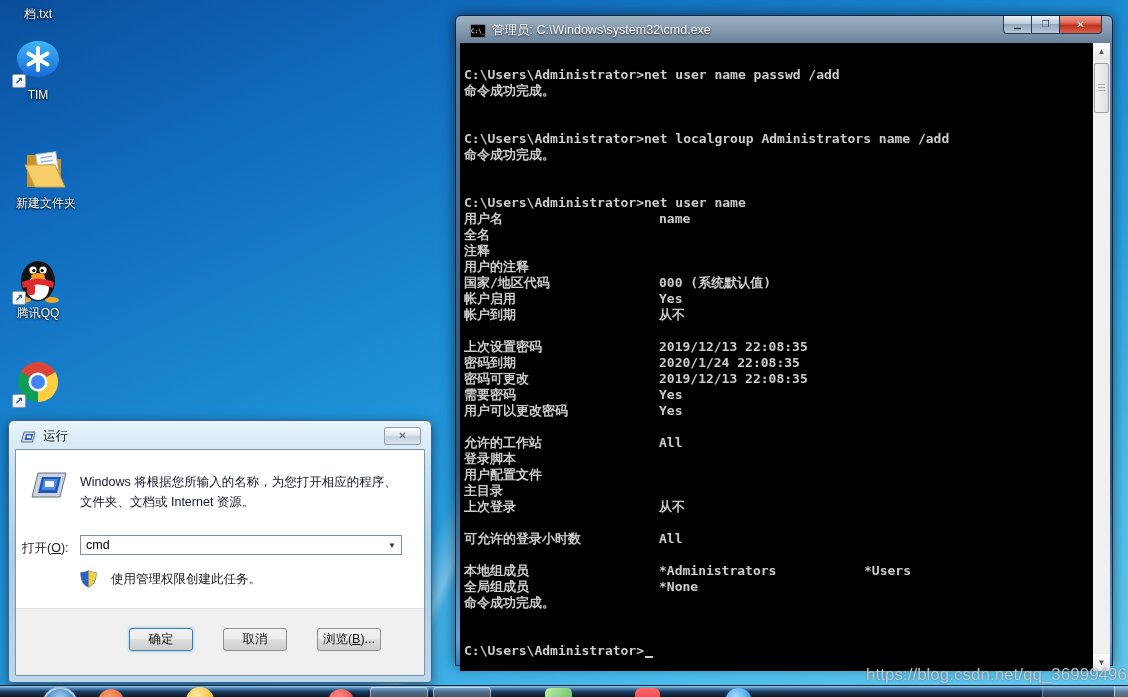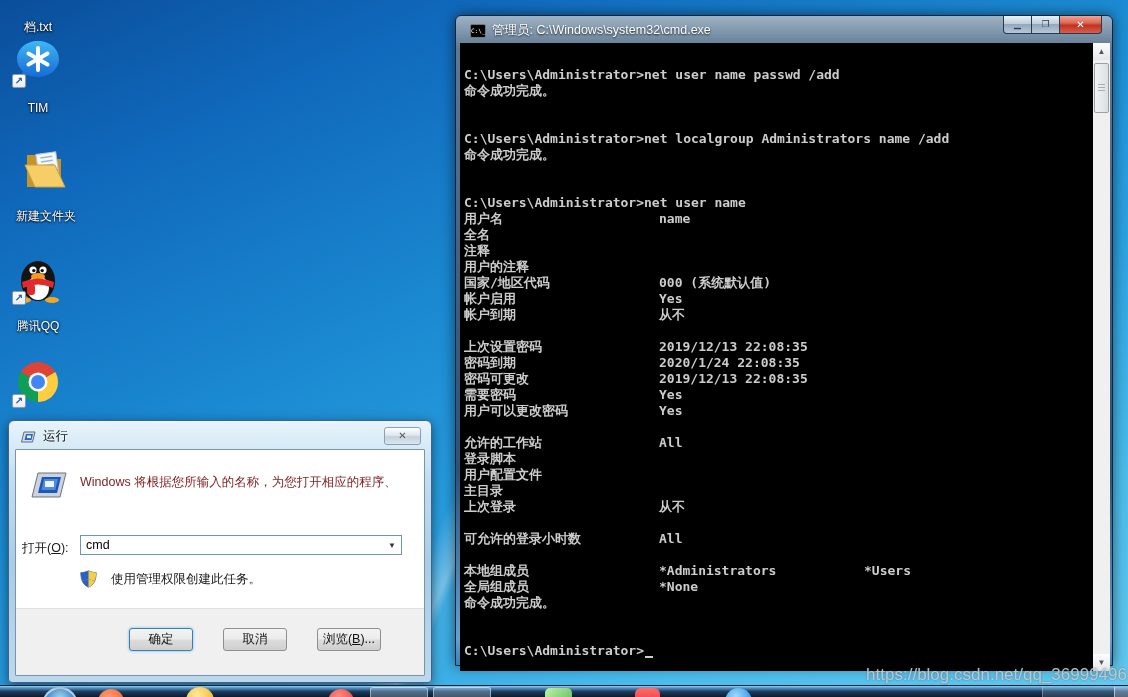--- a/index.html
+++ b/index.html
@@ -13,21 +13,21 @@
   .bg-streak {
     position:absolute; left:180px; top:260px; width:600px; height:500px; z-index:1;
     background:linear-gradient(115deg, transparent 46%, rgba(255,255,255,.35) 49.8%, rgba(255,255,255,.08) 51%, transparent 55%);
     pointer-events:none;
   }
 
   
   .dicon { position:absolute; width:72px; text-align:center; z-index:5; }
   .dicon .ic { position:relative; width:48px; height:48px; margin:0 auto; }
   .dicon .lbl {
-    margin-top:15px; font-size:12px; color:#fff;
+    margin-top:2px; font-size:12px; color:#fff;
     text-shadow:0 1px 2px rgba(0,0,0,.9), 0 0 3px rgba(0,0,0,.7);
   }
   .sc-arrow {
     position:absolute; left:-2px; bottom:-2px; width:14px; height:14px;
     background:linear-gradient(180deg,#ffffff,#e8edf2); border:1px solid #8b9aa8; border-radius:2px;
     color:#1d4f94; font-size:10px; font-weight:bold; line-height:12px; text-align:center;
   }
 
   
   .cmd-win {
@@ -97,21 +97,21 @@
     position:absolute; top:6px; right:10px; width:37px; height:18px;
     background:linear-gradient(180deg,#ffffff,#dfe7ee 45%,#c3d1dc 55%,#dbe6ee 100%);
     border:1px solid #89a0b4; border-radius:3px;
     color:#555; font-size:10px; font-weight:bold; text-align:center; line-height:16px;
   }
   .run-body {
     position:absolute; left:6px; right:6px; top:28px; bottom:6px;
     background:#fff; border:1px solid #7b93a9; border-radius:1px; overflow:hidden;
   }
   .run-main-icon { position:absolute; left:14px; top:20px; }
-  .run-desc { position:absolute; left:64px; top:22px; width:345px; font-size:12.5px; color:#7f1d1d; line-height:20px; white-space:nowrap; }
+  .run-desc { position:absolute; left:64px; top:22px; width:345px; font-size:12.5px; color:#0f172a; line-height:20px; white-space:nowrap; }
   .open-label { position:absolute; left:6px; top:90px; font-size:12.5px; color:#1a1a1a; }
   .open-label u { text-decoration:underline; }
   .combo {
     position:absolute; left:64px; top:85px; width:322px; height:20px;
     background:#fff; border:1px solid #6f94b4; display:flex; align-items:center;
   }
   .combo .val { flex:1; padding-left:5px; font-size:12.5px; color:#000; }
   .combo .arrow { width:18px; text-align:center; color:#333; font-size:8px; }
   .uac-row { position:absolute; left:64px; top:120px; display:flex; align-items:center; gap:14px; }
   .uac-row .txt { font-size:12.5px; color:#1a1a1a; }
@@ -269,20 +269,21 @@
     <div class="run-main-icon">
       <svg width="40" height="32" viewBox="0 0 40 32">
         <path d="M8 3 h28 l-6 24 H2 Z" fill="#cdd3dc" stroke="#6a7280"></path>
         <path d="M12 7 h19 l-4 16 H8 Z" fill="#1f57b8"></path>
         <path d="M14 9 h14 l-2.8 11 H11.5 Z" fill="#4d8de0"></path>
         <rect x="15" y="11" width="9" height="6" fill="#eef4fc"></rect>
       </svg>
     </div>
     <div class="run-desc">
       <div>Windows 将根据您所输入的名称，为您打开相应的程序、</div>
+      <div>文件夹、文档或 Internet 资源。</div>
     </div>
 
     <div class="open-label"><span>打开(</span><u>O</u><span>):</span></div>
     <div class="combo">
       <div class="val">cmd</div>
       <div class="arrow">▼</div>
     </div>
 
     <div class="uac-row">
       <svg width="17" height="18" viewBox="0 0 17 18">

